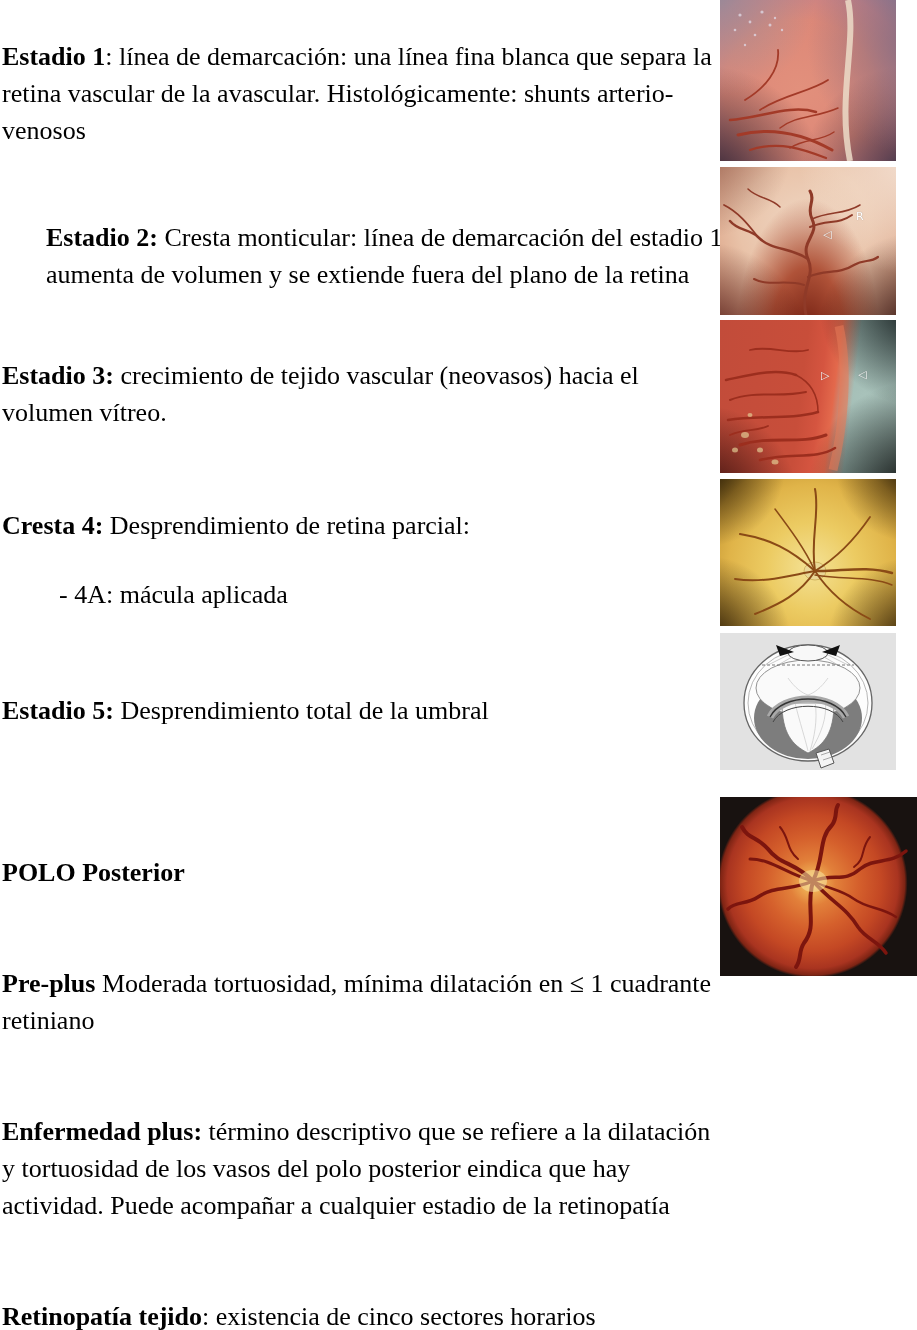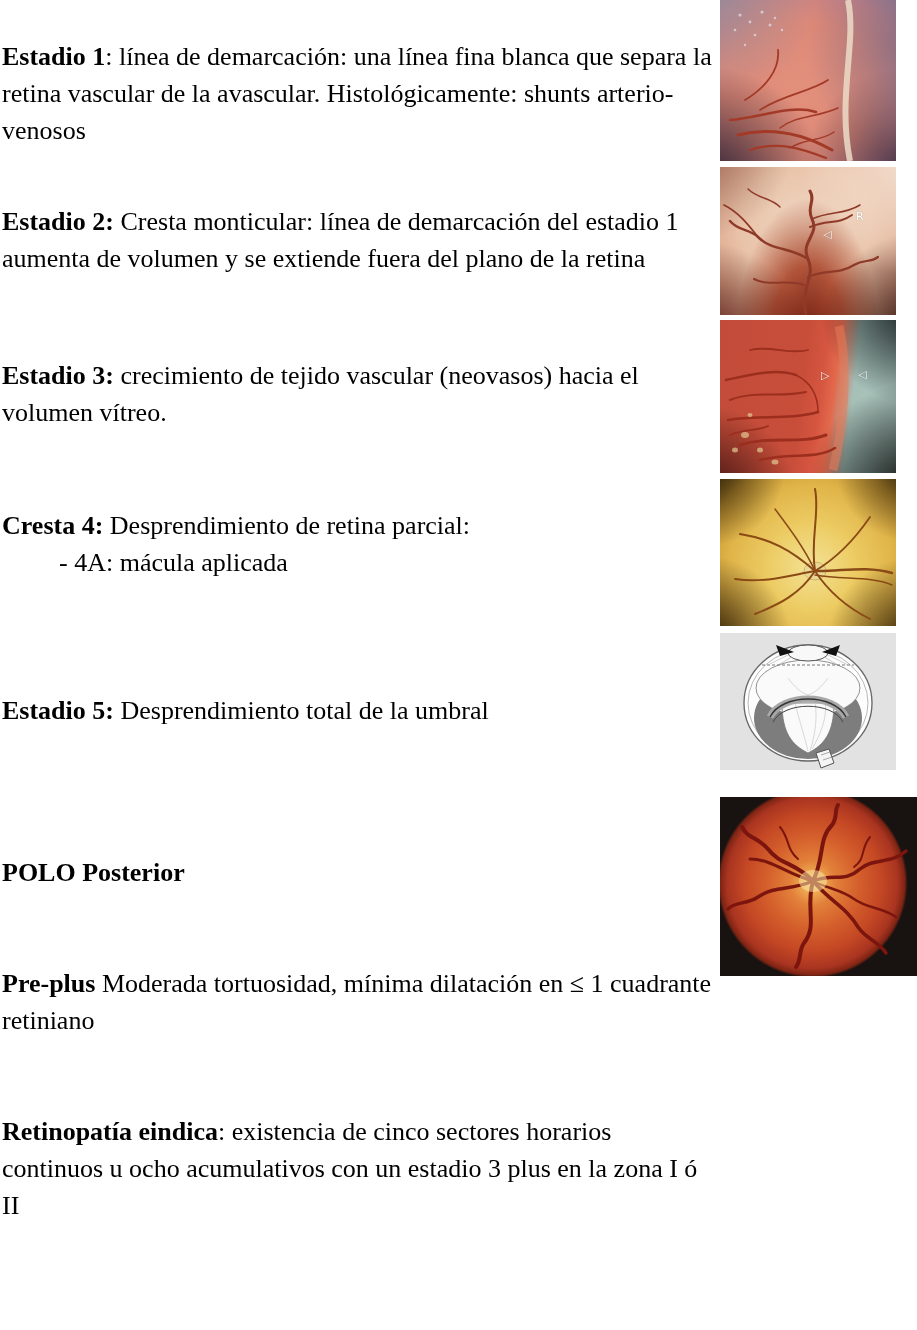--- a/index.html
+++ b/index.html
@@ -13,21 +13,21 @@
   }
   .para{
     position:absolute;
     left:2px;
     width:760px;
     font-size:26px;
     line-height:37px;
     white-space:pre;
   }
   .para b{font-weight:bold;}
-  .indent-item{padding-left:57px;}
+  .indent-item{padding-left:57px;margin-top:32px;}
   .fig{
     position:absolute;
     left:720px;
     width:176px;
     overflow:hidden;
   }
   .fig svg{position:absolute;left:0;top:0;}
   
   .fig-stage1{
     top:0;height:161px;
@@ -87,35 +87,38 @@
 </style>
 </head>
 <body>
 
 <div class="page">
 
   <div class="para" style="top:38px;"><b>Estadio 1</b><span>: línea de demarcación: una línea fina blanca que separa la
 retina vascular de la avascular. Histológicamente: shunts arterio-
 venosos</span></div>
 
-  <div class="para" style="top:203px;"><b>Estadio 2:</b><span> Cresta monticular: línea de demarcación del estadio 1
+  <div class="para" style="top:219px;margin-left:44px;"><b>Estadio 2:</b><span> Cresta monticular: línea de demarcación del estadio 1
 aumenta de volumen y se extiende fuera del plano de la retina</span></div>
 
   <div class="para" style="top:357px;"><b>Estadio 3:</b><span> crecimiento de tejido vascular (neovasos) hacia el
 volumen vítreo.</span></div>
 
   <div class="para" style="top:507px;"><b>Cresta 4:</b><span> Desprendimiento de retina parcial:</span><div class="indent-item">- 4A: mácula aplicada</div></div>
 
   <div class="para" style="top:692px;"><b>Estadio 5:</b><span> Desprendimiento total de la umbral</span></div>
 
   <div class="para" style="top:780px;">
     <div><b>POLO Posterior</b></div>
     <div><b>Pre-plus</b><span> Moderada tortuosidad, mínima dilatación en ≤ 1 cuadrante
 retiniano</span></div>
-    <div><b>Retinopatía eindica</b><span>: existencia de cinco sectores horarios
+    <div><b>Enfermedad plus:</b><span> término descriptivo que se refiere a la dilatación
+y tortuosidad de los vasos del polo posterior eindica que hay
+actividad. Puede acompañar a cualquier estadio de la retinopatía</span></div>
+    <div><b>Retinopatía tejido</b><span>: existencia de cinco sectores horarios
 continuos u ocho acumulativos con un estadio 3 plus en la zona I ó
 II</span></div>
     
   </div>
 
   <div class="fig fig-stage1">
     <svg width="176" height="161" viewBox="0 0 176 161">
       <g fill="#ded6e2" opacity="0.8">
         <circle cx="20" cy="15" r="1.6"></circle>
           <circle cx="30" cy="22" r="1.4"></circle>

